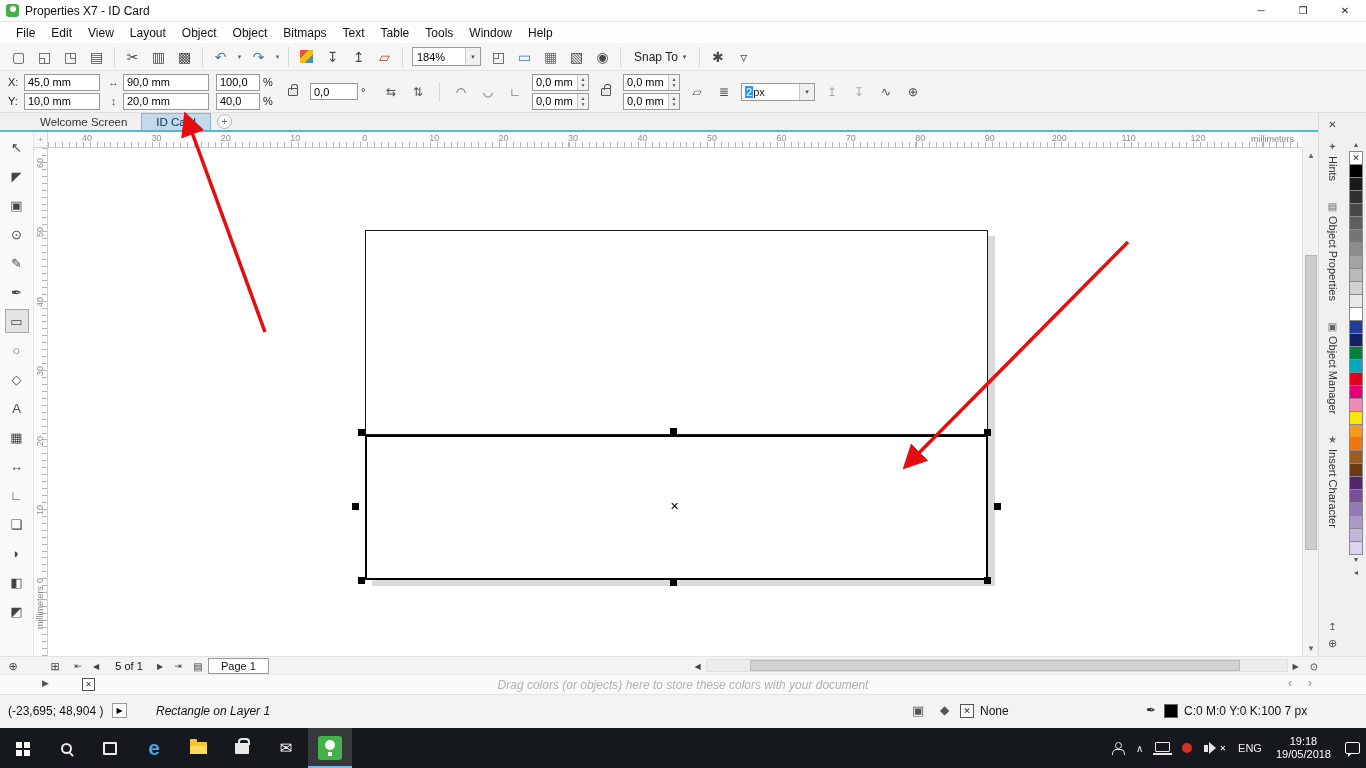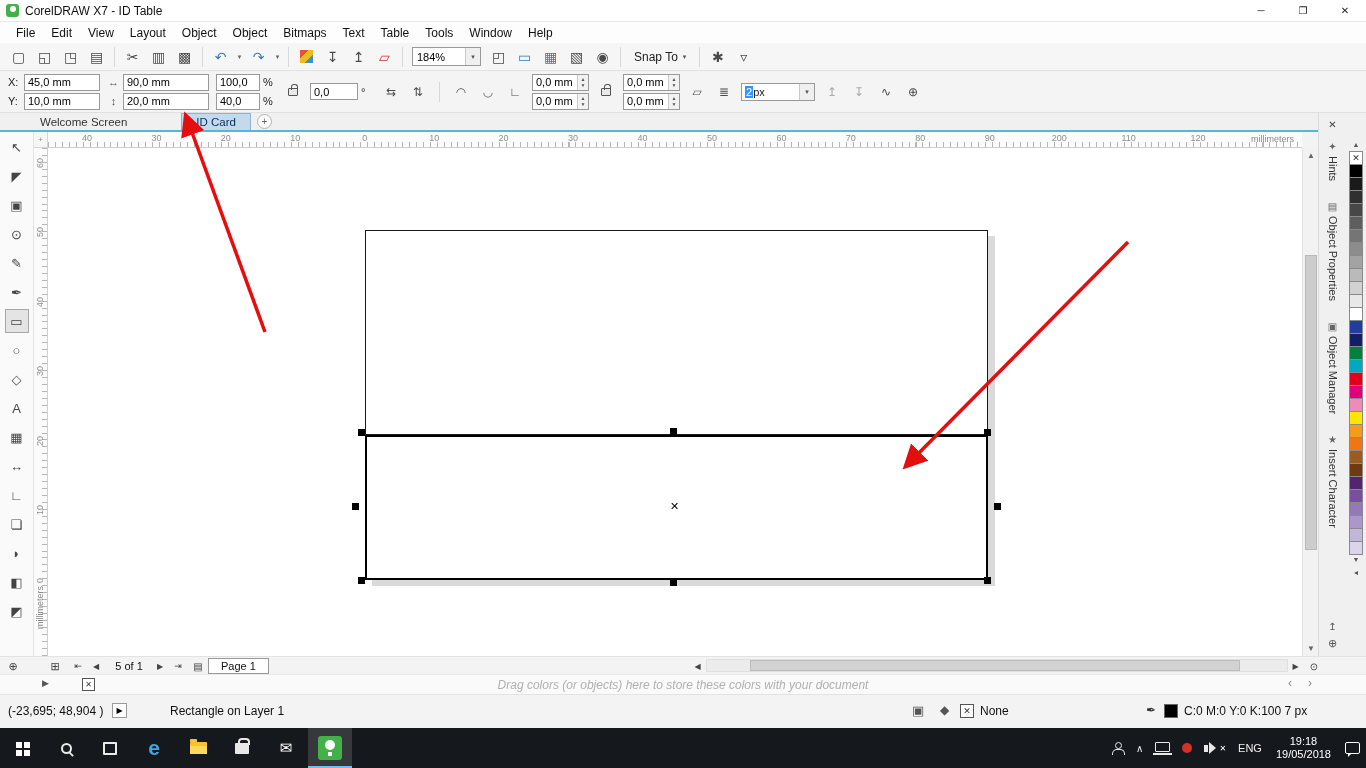--- a/index.html
+++ b/index.html
@@ -50,21 +50,21 @@
 .spin::before{content:"▲";font-size:5px;line-height:6px;}
 .spin::after{content:"▼";font-size:5px;line-height:6px;}
 .lock{width:10px;height:8px;border:1px solid #555;border-radius:1px;position:relative;background:#e9e9e9;display:inline-block;}
 .lock::before{content:"";position:absolute;left:1.5px;top:-5px;width:5px;height:5px;border:1px solid #555;border-bottom:none;border-radius:3px 3px 0 0;}
 .outline-combo{display:flex;align-items:center;height:18px;width:74px;border:1px solid #999;background:#fff;font-size:11px;padding-left:3px;}
 .outline-combo .sel{background:#3297fd;color:#fff;padding:0 1px;}
 .outline-combo .fill{flex:1;}
 
 
 .doctabs{position:absolute;left:0;top:113px;width:1325px;height:19px;background:#f0f0f0;border-bottom:2px solid #53b7d8;display:flex;align-items:flex-end;}
-.tabs{display:flex;height:17px;margin-left:26px;gap:40px;}
+.tabs{display:flex;height:17px;margin-left:26px;}
 .doctab{padding:1px 14px;font-size:11.5px;color:#333;display:flex;align-items:center;}
 .doctab.active{background:#c3d9ec;color:#0b2e55;border:1px solid #8fb4d2;border-bottom:none;}
 .addtab{width:15px;height:15px;margin:0 0 1px 6px;border:1px solid #b5b5b5;border-radius:50%;background:#fafafa;color:#666;font-size:10px;line-height:12px;}
 
 
 .ruler-corner{position:absolute;left:34px;top:132px;width:14px;height:16px;background:#f6f6f6;border-right:1px solid #d5d5d5;border-bottom:1px solid #d5d5d5;display:flex;align-items:center;justify-content:center;font-size:8px;color:#888;}
 .hruler{position:absolute;left:48px;top:132px;width:1254px;height:16px;background:#fbfbfb;border-bottom:1px solid #cfcfcf;}
 .hruler .ticks{position:absolute;left:0;right:0;bottom:0;height:5px;background-image:repeating-linear-gradient(90deg,#b5b5b5 0 1px,transparent 1px 6.94px);}
 .hlab{position:absolute;top:1px;width:24px;text-align:center;font-size:9px;color:#8f8f8f;}
 .hunit{position:absolute;right:8px;top:2px;font-size:9px;color:#8a8a8a;}
@@ -133,21 +133,21 @@
 .dh-swatch{position:absolute;left:82px;top:3px;width:13px;height:13px;border:1px solid #555;background:#fff;display:flex;align-items:center;justify-content:center;font-size:8px;color:#333;}
 .dh-text{position:absolute;left:50%;top:3px;transform:translateX(-50%);font-size:12px;font-style:italic;color:#b0b0b0;white-space:nowrap;}
 .dh-prev{position:absolute;left:1288px;top:1px;font-size:12px;color:#888;}
 .dh-next{position:absolute;left:1308px;top:1px;font-size:12px;color:#888;}
 
 
 .statusbar{position:absolute;left:0;top:694px;width:1366px;height:34px;background:#f3f3f3;border-top:1px solid #e3e3e3;font-size:12px;}
 .sb{position:absolute;top:9px;color:#111;}
 .sb-coords{left:8px;}
 .sb-play{left:112px;top:8px;width:15px;height:15px;border:1px solid #9a9a9a;background:#fff;display:flex;align-items:center;justify-content:center;font-size:8px;color:#000;}
-.sb-objinfo{left:170px;}
+.sb-objinfo{left:156px;font-style:italic;}
 .sb-proof{left:912px;top:8px;font-size:13px;color:#555;}
 .sb-bucket{left:940px;top:8px;font-size:12px;color:#555;}
 .sb-noneswatch{left:960px;top:9px;width:14px;height:14px;border:1px solid #555;background:#fff;display:flex;align-items:center;justify-content:center;font-size:9px;color:#333;}
 .sb-nonelabel{left:980px;}
 .sb-pen{left:1146px;top:8px;font-size:12px;color:#333;}
 .sb-swatch{left:1164px;top:9px;width:14px;height:14px;background:#000;border:1px solid #666;}
 .sb-outline{left:1184px;}
 
 
 .taskbar{position:absolute;left:0;top:728px;width:1366px;height:40px;background:#15181c;display:flex;align-items:stretch;}
@@ -186,21 +186,21 @@
 
 .arrows{position:absolute;left:0;top:0;width:1366px;height:768px;pointer-events:none;z-index:60;}
 </style>
 </head>
 <body>
 
 <div class="app">
 
   <div class="titlebar">
     <span class="app-icon"></span>
-    <span class="title-text">CorelDRAW X7 - ID Table</span>
+    <span class="title-text">Properties X7 - ID Card</span>
     <div class="win-controls">
       <button class="winbtn">─</button>
       <button class="winbtn">❐</button>
       <button class="winbtn">✕</button>
     </div>
   </div>
 
   <div class="menubar">
     <span class="menu-item">File</span>
       <span class="menu-item">Edit</span>

